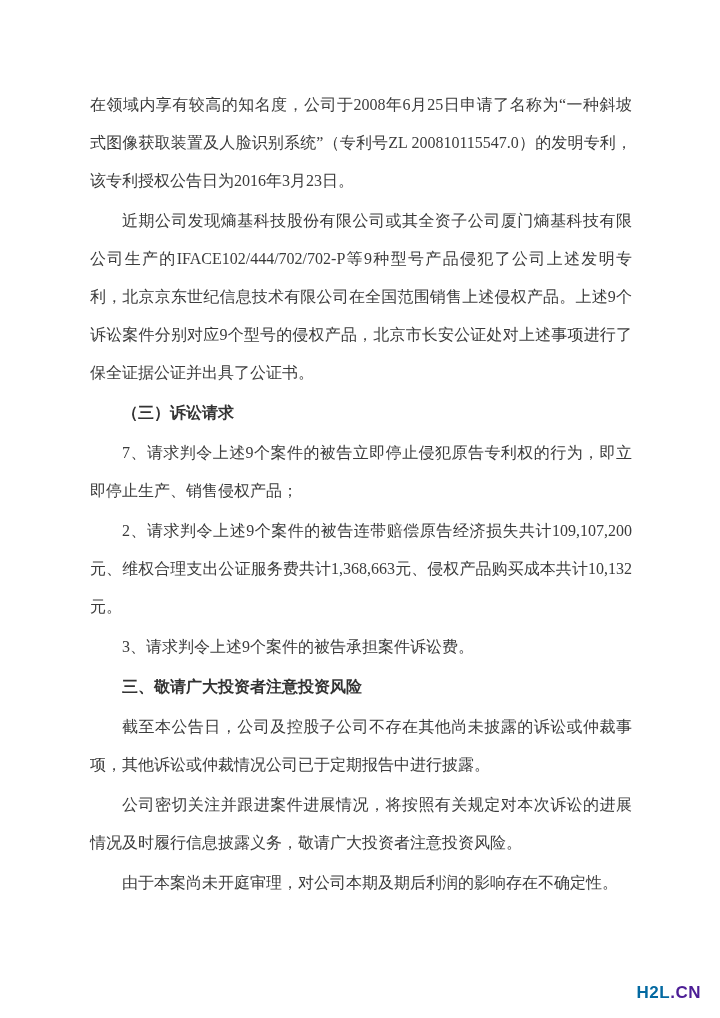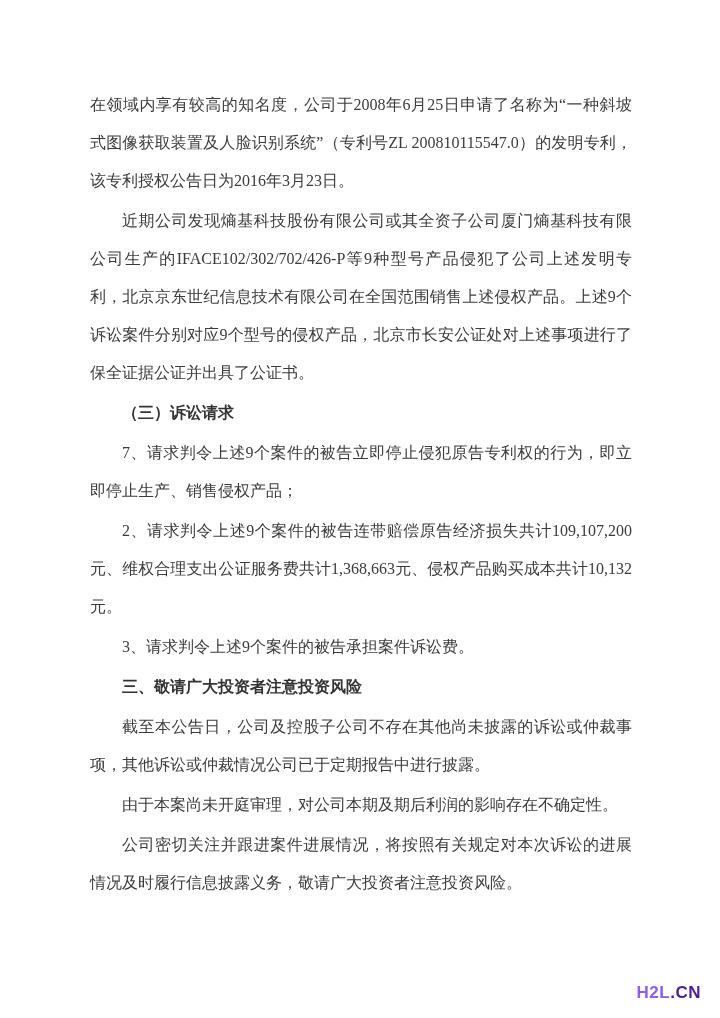--- a/index.html
+++ b/index.html
@@ -55,28 +55,28 @@
     display: inline;
   }
 </style>
 </head>
 <body style="background: rgb(255, 255, 255);">
 
 <div class="page">
 
   <div class="doc-content">
     <p class="body">在领域内享有较高的知名度，公司于2008年6月25日申请了名称为“一种斜坡式图像获取装置及人脸识别系统”（专利号ZL 200810115547.0）的发明专利，该专利授权公告日为2016年3月23日。</p>
-    <p class="body indent">近期公司发现熵基科技股份有限公司或其全资子公司厦门熵基科技有限公司生产的IFACE102/302/702/426-P等9种型号产品侵犯了公司上述发明专利，北京京东世纪信息技术有限公司在全国范围销售上述侵权产品。上述9个诉讼案件分别对应9个型号的侵权产品，北京市长安公证处对上述事项进行了保全证据公证并出具了公证书。</p>
+    <p class="body indent">近期公司发现熵基科技股份有限公司或其全资子公司厦门熵基科技有限公司生产的IFACE102/444/702/702-P等9种型号产品侵犯了公司上述发明专利，北京京东世纪信息技术有限公司在全国范围销售上述侵权产品。上述9个诉讼案件分别对应9个型号的侵权产品，北京市长安公证处对上述事项进行了保全证据公证并出具了公证书。</p>
     <p class="heading indent">（三）诉讼请求</p>
     <p class="body indent">7、请求判令上述9个案件的被告立即停止侵犯原告专利权的行为，即立即停止生产、销售侵权产品；</p>
     <p class="body indent">2、请求判令上述9个案件的被告连带赔偿原告经济损失共计109,107,200元、维权合理支出公证服务费共计1,368,663元、侵权产品购买成本共计10,132元。</p>
     <p class="body indent">3、请求判令上述9个案件的被告承担案件诉讼费。</p>
     <p class="heading indent">三、敬请广大投资者注意投资风险</p>
     <p class="body indent">截至本公告日，公司及控股子公司不存在其他尚未披露的诉讼或仲裁事项，其他诉讼或仲裁情况公司已于定期报告中进行披露。</p>
+    <p class="body indent">公司密切关注并跟进案件进展情况，将按照有关规定对本次诉讼的进展情况及时履行信息披露义务，敬请广大投资者注意投资风险。</p>
     <p class="body indent">由于本案尚未开庭审理，对公司本期及期后利润的影响存在不确定性。</p>
-    <p class="body indent">公司密切关注并跟进案件进展情况，将按照有关规定对本次诉讼的进展情况及时履行信息披露义务，敬请广大投资者注意投资风险。</p>
   </div>
 
   <div class="watermark">
-    <span style="color: #8b5cf6; text-align: center;">H2L</span><span style="color: #4c1d95;">.CN</span>
+    <span style="color: #0369a1; text-align: center;">H2L</span><span style="color: #4c1d95;">.CN</span>
   </div>
 
 </div>
 
 </body></html>

